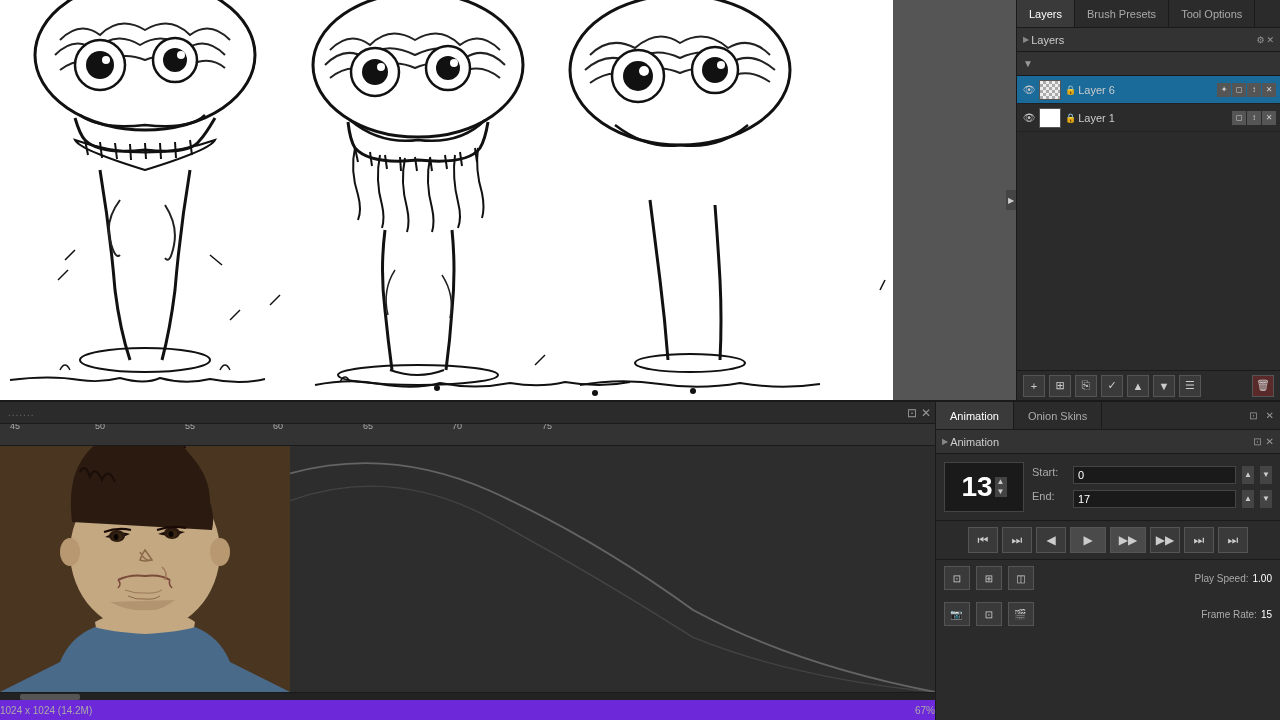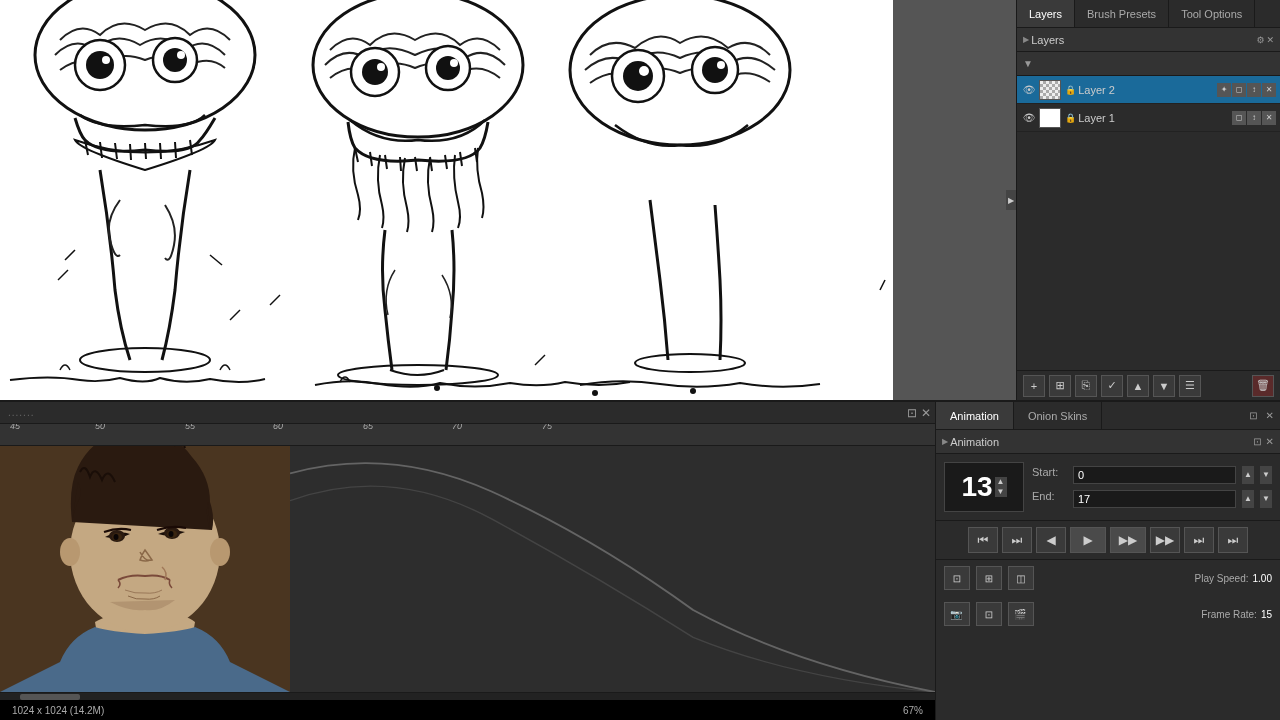--- a/index.html
+++ b/index.html
@@ -274,21 +274,20 @@
     }
 
     .timeline-ruler {
       height: 22px;
       background: #333;
       border-bottom: 1px solid #1a1a1a;
       display: flex;
       align-items: flex-end;
       padding-bottom: 2px;
       overflow: hidden;
-      font-style: italic;
     }
 
     .ruler-marks {
       display: flex;
       position: relative;
       width: 100%;
     }
 
     .ruler-mark {
       position: absolute;
@@ -314,24 +313,24 @@
     }
 
     
     .character-portrait {
       width: 100%;
       height: 100%;
     }
 
     .status-bar {
       height: 20px;
-      background: #000000;
-      display: flex;
-      align-items: center;
-      padding: 0 12px;
+      background: #6d28d9;
+      display: flex;
+      align-items: center;
+      padding: 0 0;
       font-size: 10px;
       color: #aaa;
       gap: 0;
     }
 
     .status-bar .spacer { flex: 1; }
 
     
     .animation-panel {
       width: 345px;
@@ -748,21 +747,21 @@
       <span class="filter-icon">▼</span>
     </div>
 
 
     <div class="layer-list">
 
       <div class="layer-row active">
         <span class="layer-eye">👁</span>
         <div class="layer-thumb checker"></div>
         <span class="layer-lock">🔒</span>
-        <span class="layer-name">Layer 2</span>
+        <span class="layer-name">Layer 6</span>
         <div class="layer-action-group">
           <button class="layer-action-btn">✦</button>
           <button class="layer-action-btn">◻</button>
           <button class="layer-action-btn">↕</button>
           <button class="layer-action-btn">✕</button>
         </div>
       </div>
 
       <div class="layer-row">
         <span class="layer-eye">👁</span>

